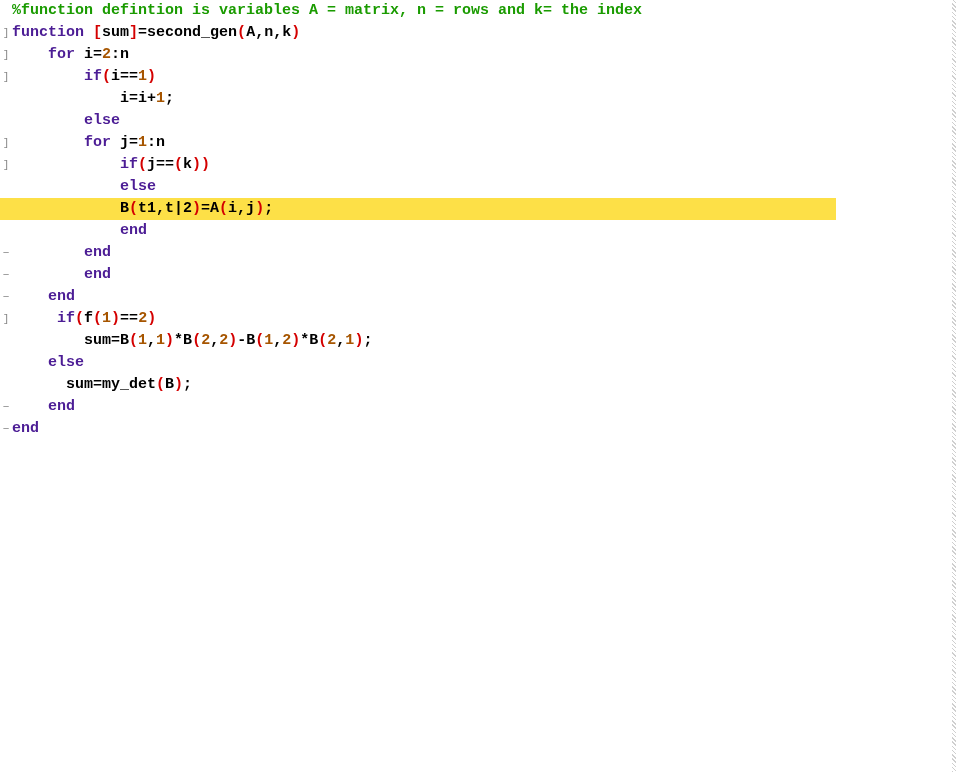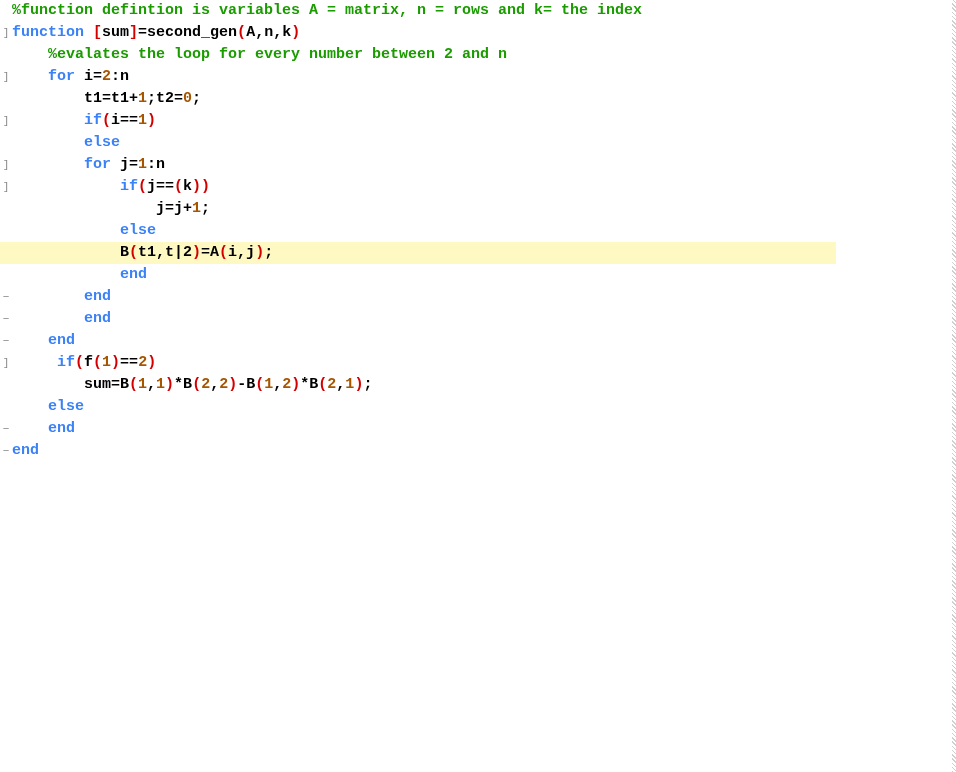--- a/index.html
+++ b/index.html
@@ -24,39 +24,39 @@
     background: #ffffff;
     padding-left: 0px;
   }
   .line-row {
     display: flex;
     height: 22px;
     line-height: 22px;
     align-items: center;
   }
   .line-row.highlight {
-    background: #fef9c3;
+    background: #fde047;
   }
   .gline {
     width: 12px;
     flex: none;
     text-align: center;
     color: #888;
     font-size: 11px;
     font-weight: normal;
     user-select: none;
   }
   .codeline {
     flex: 1;
     white-space: pre;
     padding-left: 0;
   }
   
   .c-comment  { color: #1a9b00; }   
-  .c-keyword  { color: #3b82f6; }   
+  .c-keyword  { color: #4c1d95; }   
   .c-number   { color: #a65500; }   
   .c-paren    { color: #d40000; }   
   .c-default  { color: #000000; text-align: right; }
   .ruler {
     position: absolute;
     right: 0;
     top: 0;
     width: 4px;
     height: 772px;
     background: repeating-linear-gradient(
@@ -73,50 +73,42 @@
   <div class="code-area" id="code-area">
       <div class="line-row">
         <div class="gline"></div>
         <div class="codeline"><span class="c-comment">%function defintion is variables A = matrix, n = rows and k= the index</span></div>
       </div>
       <div class="line-row">
         <div class="gline">]</div>
         <div class="codeline"><span class="c-keyword">function</span><span class="c-default"> </span><span class="c-paren">[</span><span class="c-default">sum</span><span class="c-paren">]</span><span class="c-default">=second_gen</span><span class="c-paren">(</span><span class="c-default">A,n,k</span><span class="c-paren">)</span></div>
       </div>
       <div class="line-row">
-        <div class="gline"></div>
-        <div class="codeline"><span class="c-default">    </span><span class="c-comment">%evalates the loop for every number between 2 and n</span></div>
-      </div>
-      <div class="line-row">
         <div class="gline">]</div>
         <div class="codeline"><span class="c-default">    </span><span class="c-keyword">for</span><span class="c-default"> i=</span><span class="c-number">2</span><span class="c-default">:n</span></div>
       </div>
       <div class="line-row">
-        <div class="gline"></div>
-        <div class="codeline"><span class="c-default">        t1=t1+</span><span class="c-number">1</span><span class="c-default">;t2=</span><span class="c-number">0</span><span class="c-default">;</span></div>
+        <div class="gline">]</div>
+        <div class="codeline"><span class="c-default">        </span><span class="c-keyword">if</span><span class="c-paren">(</span><span class="c-default">i==</span><span class="c-number">1</span><span class="c-paren">)</span></div>
       </div>
       <div class="line-row">
-        <div class="gline">]</div>
-        <div class="codeline"><span class="c-default">        </span><span class="c-keyword">if</span><span class="c-paren">(</span><span class="c-default">i==</span><span class="c-number">1</span><span class="c-paren">)</span></div>
+        <div class="gline"></div>
+        <div class="codeline"><span class="c-default">            i=i+</span><span class="c-number">1</span><span class="c-default">;</span></div>
       </div>
       <div class="line-row">
         <div class="gline"></div>
         <div class="codeline"><span class="c-default">        </span><span class="c-keyword">else</span></div>
       </div>
       <div class="line-row">
         <div class="gline">]</div>
         <div class="codeline"><span class="c-default">        </span><span class="c-keyword">for</span><span class="c-default"> j=</span><span class="c-number">1</span><span class="c-default">:n</span></div>
       </div>
       <div class="line-row">
         <div class="gline">]</div>
         <div class="codeline"><span class="c-default">            </span><span class="c-keyword">if</span><span class="c-paren">(</span><span class="c-default">j==</span><span class="c-paren">(</span><span class="c-default">k</span><span class="c-paren">))</span></div>
-      </div>
-      <div class="line-row">
-        <div class="gline"></div>
-        <div class="codeline"><span class="c-default">                j=j+</span><span class="c-number">1</span><span class="c-default">;</span></div>
       </div>
       <div class="line-row">
         <div class="gline"></div>
         <div class="codeline"><span class="c-default">            </span><span class="c-keyword">else</span></div>
       </div>
       <div class="line-row highlight">
         <div class="gline"></div>
         <div class="codeline"><span class="c-default">            B</span><span class="c-paren">(</span><span class="c-default">t1,t|2</span><span class="c-paren">)</span><span class="c-default">=A</span><span class="c-paren">(</span><span class="c-default">i,j</span><span class="c-paren">)</span><span class="c-default">;</span></div>
       </div>
       <div class="line-row">
@@ -141,20 +133,24 @@
       </div>
       <div class="line-row">
         <div class="gline"></div>
         <div class="codeline"><span class="c-default">        sum=B</span><span class="c-paren">(</span><span class="c-number">1</span><span class="c-default">,</span><span class="c-number">1</span><span class="c-paren">)</span><span class="c-default">*B</span><span class="c-paren">(</span><span class="c-number">2</span><span class="c-default">,</span><span class="c-number">2</span><span class="c-paren">)</span><span class="c-default">-B</span><span class="c-paren">(</span><span class="c-number">1</span><span class="c-default">,</span><span class="c-number">2</span><span class="c-paren">)</span><span class="c-default">*B</span><span class="c-paren">(</span><span class="c-number">2</span><span class="c-default">,</span><span class="c-number">1</span><span class="c-paren">)</span><span class="c-default">;</span></div>
       </div>
       <div class="line-row">
         <div class="gline"></div>
         <div class="codeline"><span class="c-default">    </span><span class="c-keyword">else</span></div>
       </div>
       <div class="line-row">
+        <div class="gline"></div>
+        <div class="codeline"><span class="c-default">      sum=my_det</span><span class="c-paren">(</span><span class="c-default">B</span><span class="c-paren">)</span><span class="c-default">;</span></div>
+      </div>
+      <div class="line-row">
         <div class="gline">−</div>
         <div class="codeline"><span class="c-default">    </span><span class="c-keyword">end</span></div>
       </div>
       <div class="line-row">
         <div class="gline">−</div>
         <div class="codeline"><span class="c-keyword">end</span></div>
       </div>
     </div>
 </div>
 <div class="ruler"></div>

